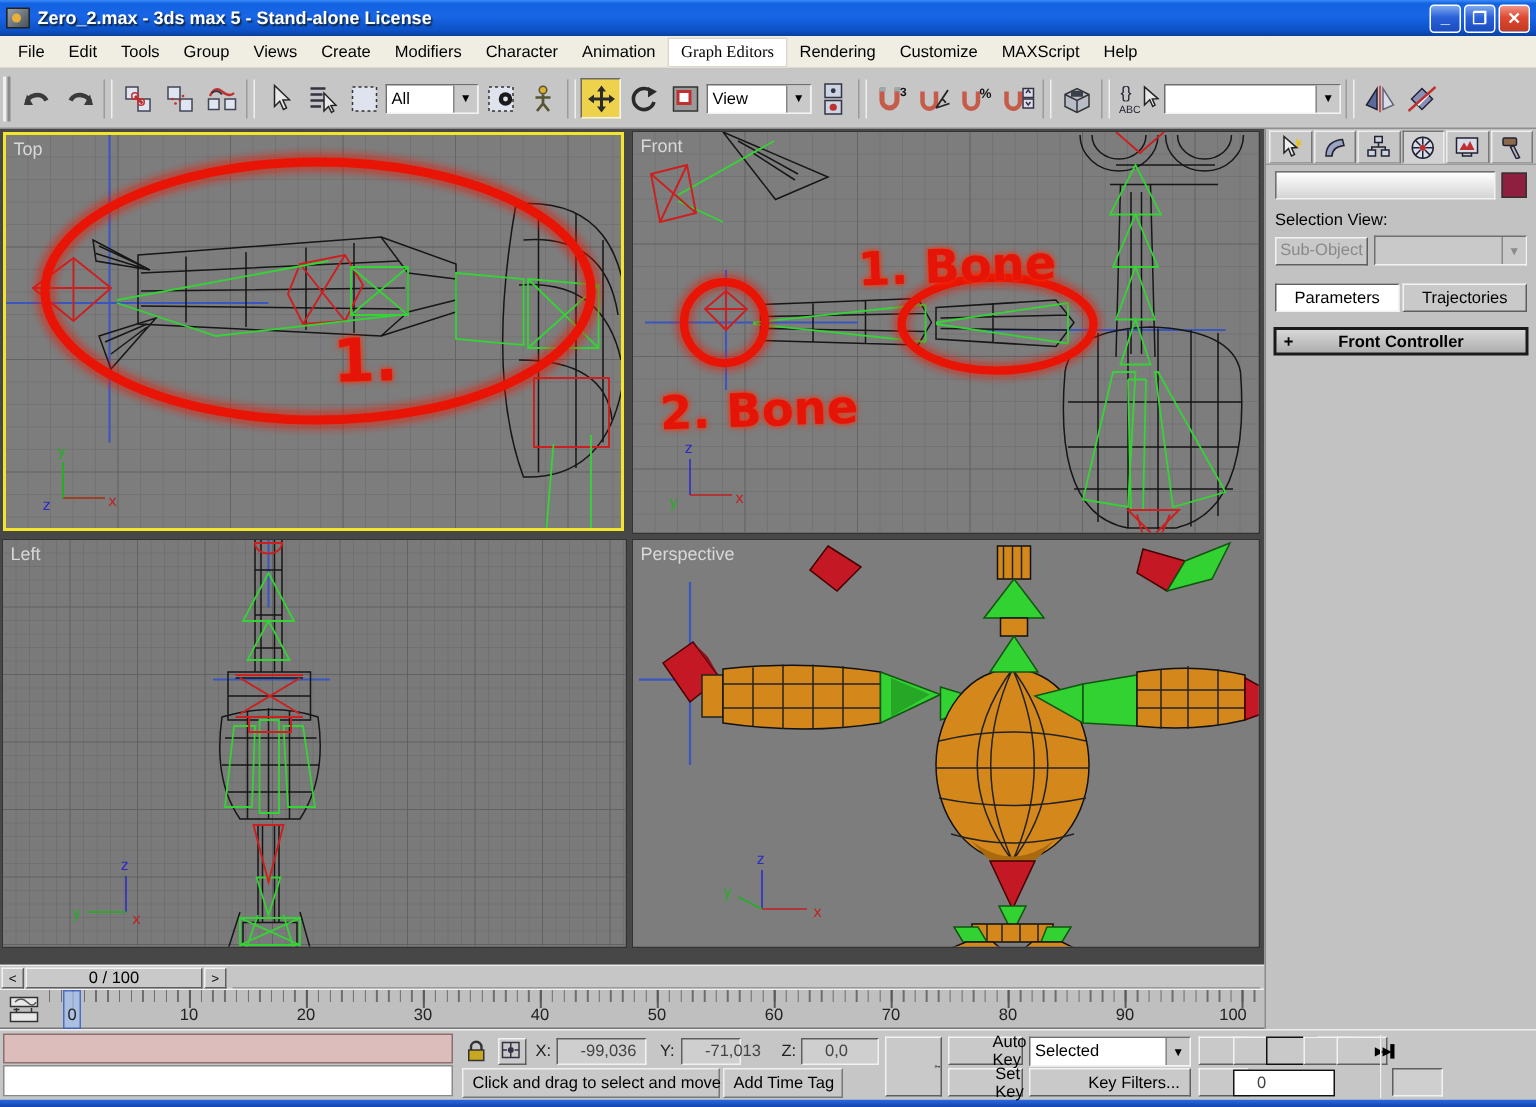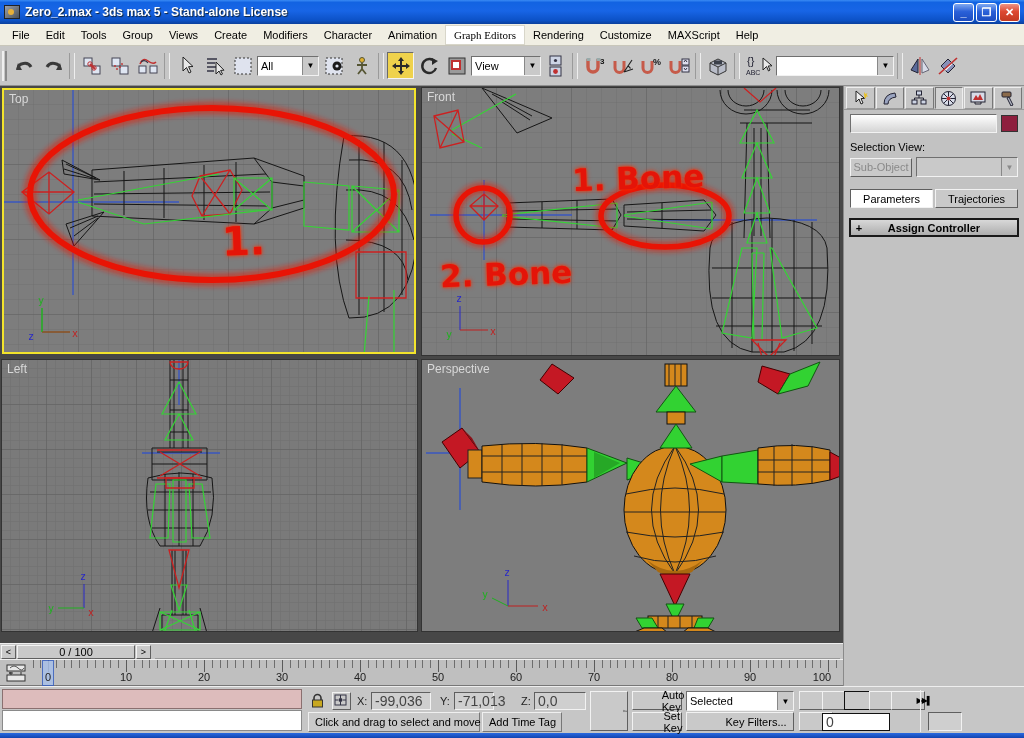--- a/index.html
+++ b/index.html
@@ -64,21 +64,21 @@
   .cp-btn.pressed { background:#ffffff; border:1px solid; border-color:#5f5f5f #f2f2f2 #f2f2f2 #5f5f5f; }
   .rollout { margin:10px 5px 0 5px; height:19px; background:linear-gradient(180deg,#d8d8d8,#aeaeae); border:2px solid #1a1a1a;
     display:flex; align-items:center; font-weight:bold; font-size:11px; }
   .rollout .plus { width:16px; text-align:center; font-weight:bold; }
   .rollout .rtitle { flex:1; text-align:center; padding-right:16px; }
   .statusbar { height:47px; background:#c6c6c6; position:relative; border-top:1px solid #eee; }
   .sb-abs { position:absolute; }
   .listener-pink { left:2px; top:2px; width:300px; height:20px; background:#ddbcbc; border:1px solid #8a7070; }
   .listener-white { left:2px; top:23px; width:300px; height:21px; background:#ffffff; border:1px solid #8a8a8a; }
   .coordlabel { top:8px; font-size:11px; color:#222; }
-  .coordfield { top:5px; height:18px; font-size:14px; color:#444; display:flex; align-items:center; padding-left:3px; }
+  .coordfield { top:5px; height:18px; font-size:11px; color:#444; display:flex; align-items:center; padding-left:15px; }
   .promptbar { top:25px; height:20px; display:flex; align-items:center; padding:0 6px; font-size:11px; border:1px solid; border-color:#f0f0f0 #777 #777 #f0f0f0; background:#c9c9c9; white-space:nowrap; }
   .sb-btn { display:flex; align-items:center; justify-content:center; font-size:11px;padding-left:32px; }
   .pb { font-size:8px; letter-spacing:-1px; }
   .navbtn svg { display:block; }
   .win-bottom { height:5px; background:linear-gradient(180deg,#2a6ae0,#1244b0); }
   .axis-svg text { font-size:10px; font-family:"DejaVu Sans Mono", monospace; }
 </style>
 </head>
 <body>
 
@@ -582,21 +582,21 @@
         <span class="val"></span>
         <span class="dd" style="color:#8a8a8a">▼</span>
       </div>
     </div>
     <div class="cp-row" style="padding-top:12px; gap:2px;">
       <div class="cp-btn pressed" style="flex:1">Parameters</div>
       <div class="cp-btn raised" style="flex:1">Trajectories</div>
     </div>
     <div class="rollout">
       <span class="plus">+</span>
-      <span class="rtitle">Assign Controller</span>
+      <span class="rtitle">Front Controller</span>
     </div>
   </div>
 </div>
 
 <div class="statusbar">
   <div class="sb-abs listener-pink"></div>
   <div class="sb-abs listener-white"></div>
 
   <div class="sb-abs" style="left:310px; top:6px;">
     <svg width="15" height="16" viewBox="0 0 15 16">

